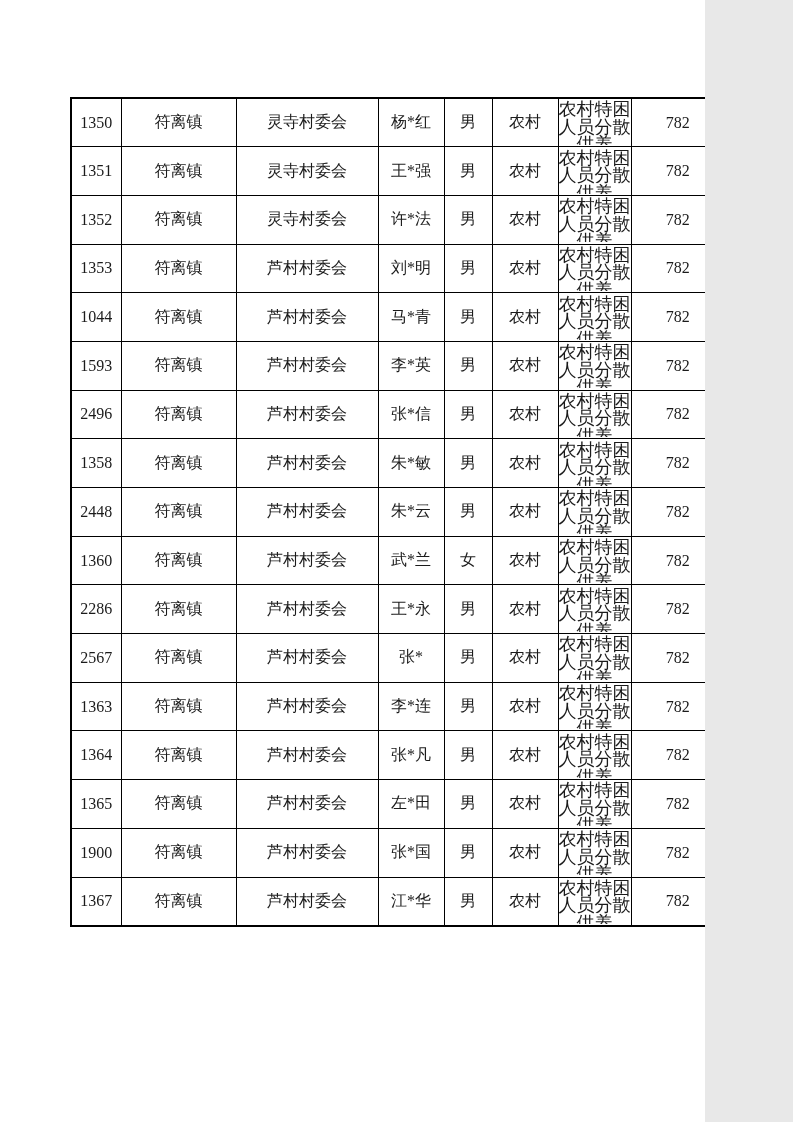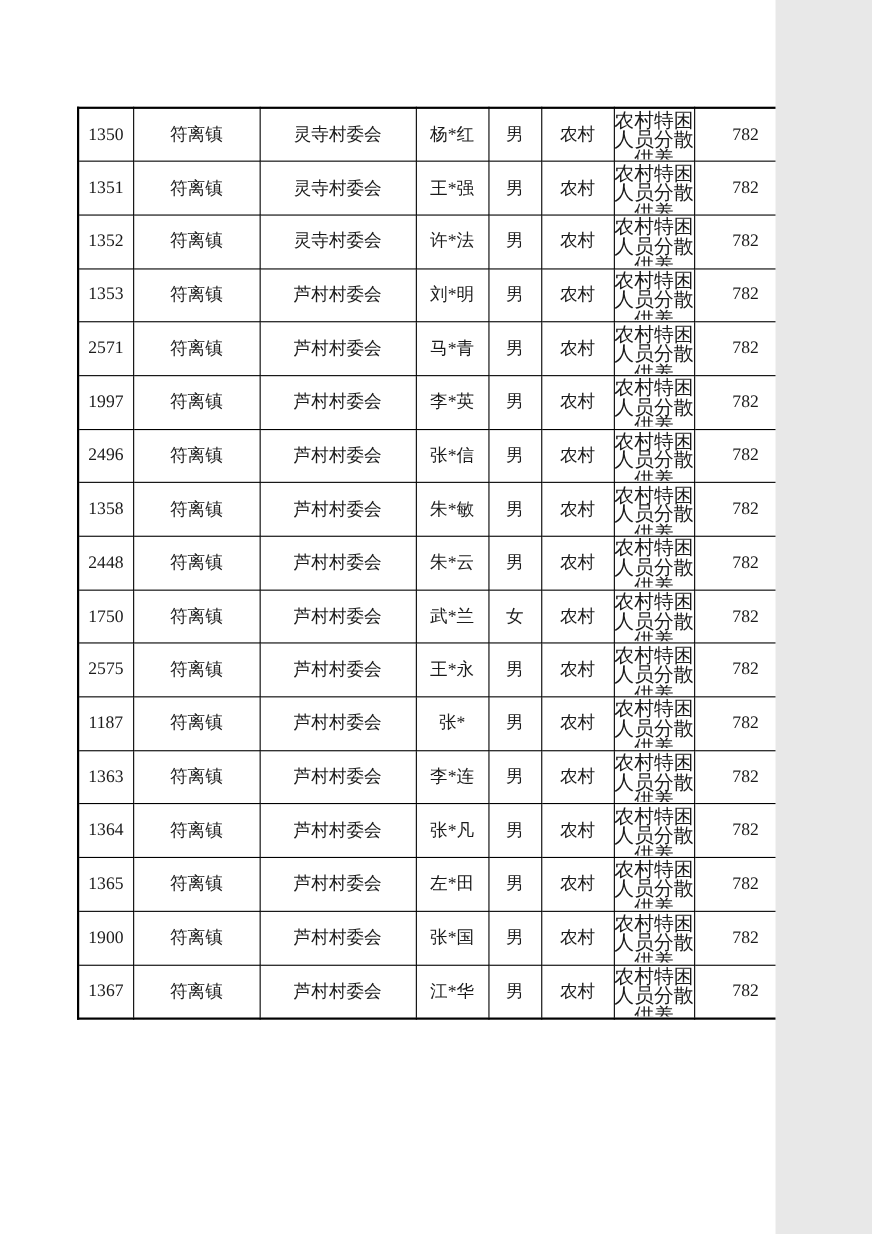--- a/index.html
+++ b/index.html
@@ -104,33 +104,33 @@
           <td>芦村村委会</td>
           <td>刘*明</td>
           <td>男</td>
           <td>农村</td>
           <td class="cat-td">
             <div class="cat">农村特困人员分散供养</div>
           </td>
           <td>782</td>
         </tr>
         <tr>
-          <td>2571</td>
+          <td>1044</td>
           <td>符离镇</td>
           <td>芦村村委会</td>
           <td>马*青</td>
           <td>男</td>
           <td>农村</td>
           <td class="cat-td">
             <div class="cat">农村特困人员分散供养</div>
           </td>
           <td>782</td>
         </tr>
         <tr>
-          <td>1997</td>
+          <td>1593</td>
           <td>符离镇</td>
           <td>芦村村委会</td>
           <td>李*英</td>
           <td>男</td>
           <td>农村</td>
           <td class="cat-td">
             <div class="cat">农村特困人员分散供养</div>
           </td>
           <td>782</td>
         </tr>
@@ -164,45 +164,45 @@
           <td>芦村村委会</td>
           <td>朱*云</td>
           <td>男</td>
           <td>农村</td>
           <td class="cat-td">
             <div class="cat">农村特困人员分散供养</div>
           </td>
           <td>782</td>
         </tr>
         <tr>
-          <td>1750</td>
+          <td>1360</td>
           <td>符离镇</td>
           <td>芦村村委会</td>
           <td>武*兰</td>
           <td>女</td>
           <td>农村</td>
           <td class="cat-td">
             <div class="cat">农村特困人员分散供养</div>
           </td>
           <td>782</td>
         </tr>
         <tr>
-          <td>2575</td>
+          <td>2286</td>
           <td>符离镇</td>
           <td>芦村村委会</td>
           <td>王*永</td>
           <td>男</td>
           <td>农村</td>
           <td class="cat-td">
             <div class="cat">农村特困人员分散供养</div>
           </td>
           <td>782</td>
         </tr>
         <tr>
-          <td>1187</td>
+          <td>2567</td>
           <td>符离镇</td>
           <td>芦村村委会</td>
           <td>张*</td>
           <td>男</td>
           <td>农村</td>
           <td class="cat-td">
             <div class="cat">农村特困人员分散供养</div>
           </td>
           <td>782</td>
         </tr>

